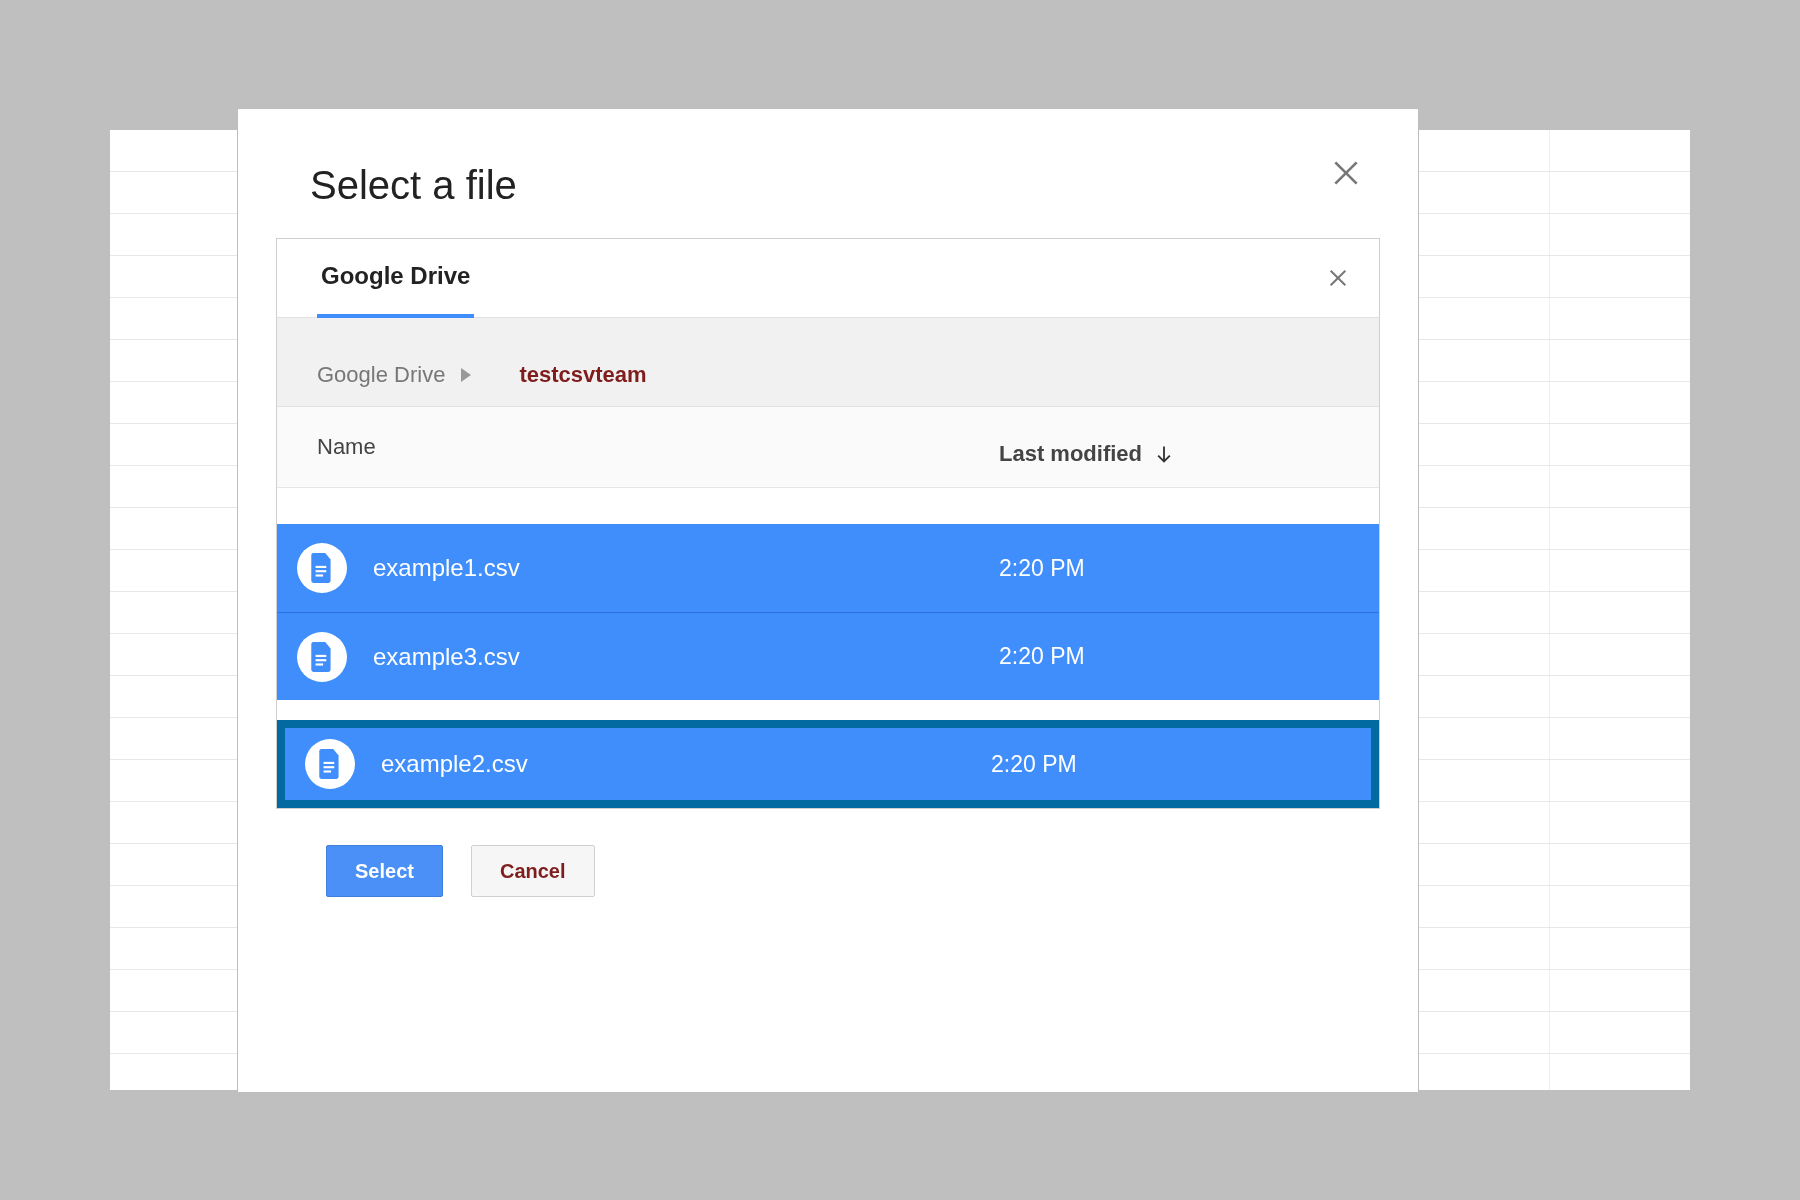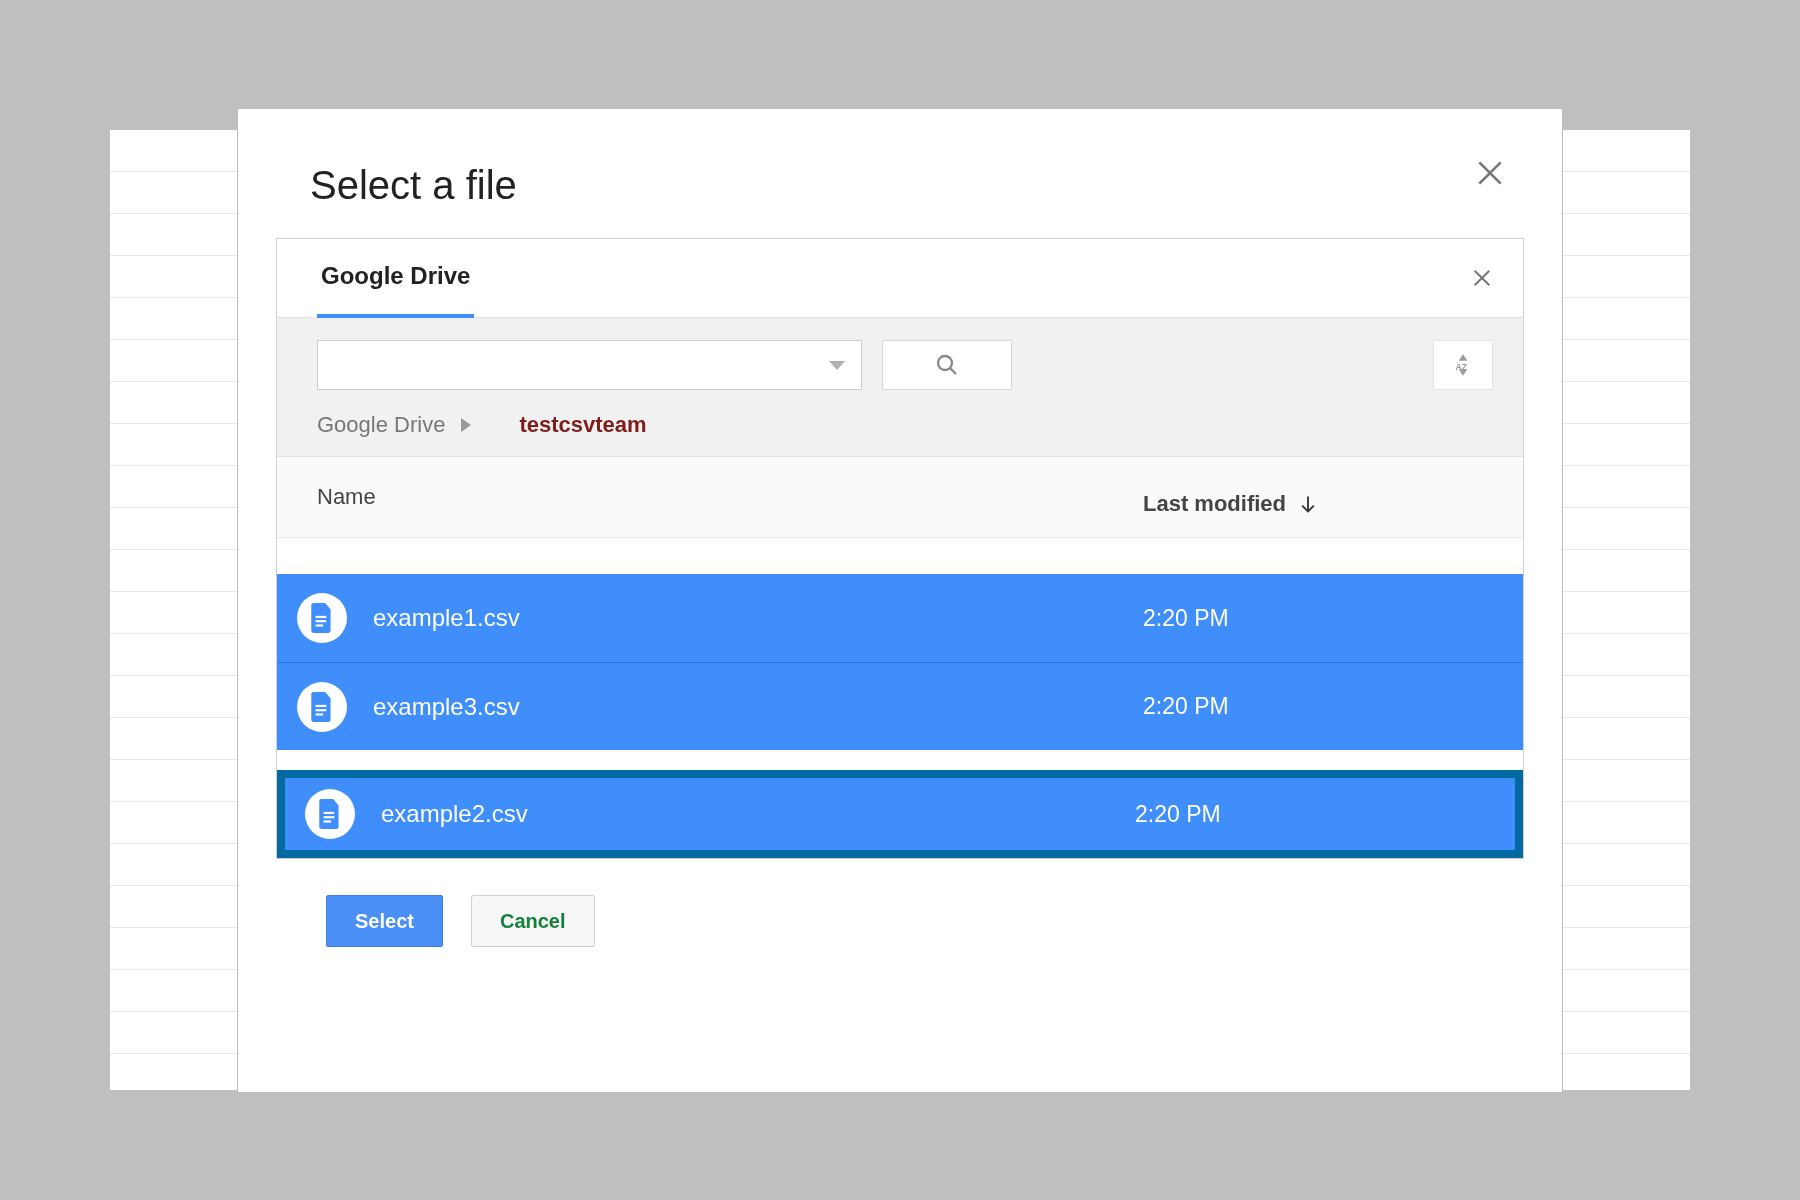--- a/index.html
+++ b/index.html
@@ -27,21 +27,21 @@
     background-image:
       repeating-linear-gradient(to bottom, transparent 0, transparent 41px, #e8e8e8 41px, #e8e8e8 42px),
       repeating-linear-gradient(to right, transparent 0, transparent 159px, #efefef 159px, #efefef 160px);
   }
 
   
   .dialog {
     position: absolute;
     left: 237px;
     top: 108px;
-    width: 1326px;
+    width: 1182px;
     height: 985px;
     background: #ffffff;
     border: 1px solid #bdbdbd;
   }
 
   .dialog-header {
     position: relative;
     padding: 54px 72px 30px 72px;
   }
   .dialog-title {
@@ -224,21 +224,21 @@
     align-items: center;
     border-radius: 2px;
   }
   .btn-primary {
     background: #4a90f7;
     color: #fff;
     border-color: #3e7fe0;
   }
   .btn-secondary {
     background: #f6f6f6;
-    color: #15803d;
+    color: #7f1d1d;
     border-color: #d0d0d0;
     text-align: center;
   }
 </style>
 </head>
 <body>
 
 <div class="sheet"></div>
 
 <div class="dialog">
@@ -259,39 +259,20 @@
       <div class="tab">Google Drive</div>
       <div class="tab-close">
         <svg viewBox="0 0 24 24">
             <line x1="4" y1="4" x2="20" y2="20"></line>
             <line x1="20" y1="4" x2="4" y2="20"></line>
           </svg>
       </div>
     </div>
 
     <div class="toolbar">
-      <div class="toolbar-row1">
-        <div class="dropdown">
-          <div class="caret-down"></div>
-        </div>
-        <div class="search-btn">
-          <svg viewBox="0 0 24 24">
-            <circle cx="10" cy="10" r="7"></circle>
-              <line x1="15" y1="15" x2="21" y2="21"></line>
-          </svg>
-        </div>
-        <div class="spacer"></div>
-        <div class="sort-btn">
-          <svg viewBox="0 0 24 24">
-            <polygon points="12,2 8,8 16,8"></polygon>
-            <text x="5" y="17" font-size="8" fill="#9a9a9a" font-family="Arial" font-weight="bold">AZ</text>
-            <polygon points="12,22 8,16 16,16"></polygon>
-          </svg>
-        </div>
-      </div>
       <div class="breadcrumb">
         <span>Google Drive</span>
         <span class="sep">
           <svg viewBox="0 0 10 14">
               <polygon points="0,0 10,7 0,14"></polygon>
             </svg>
         </span>
         <span class="current">testcsvteam</span>
       </div>
     </div>

